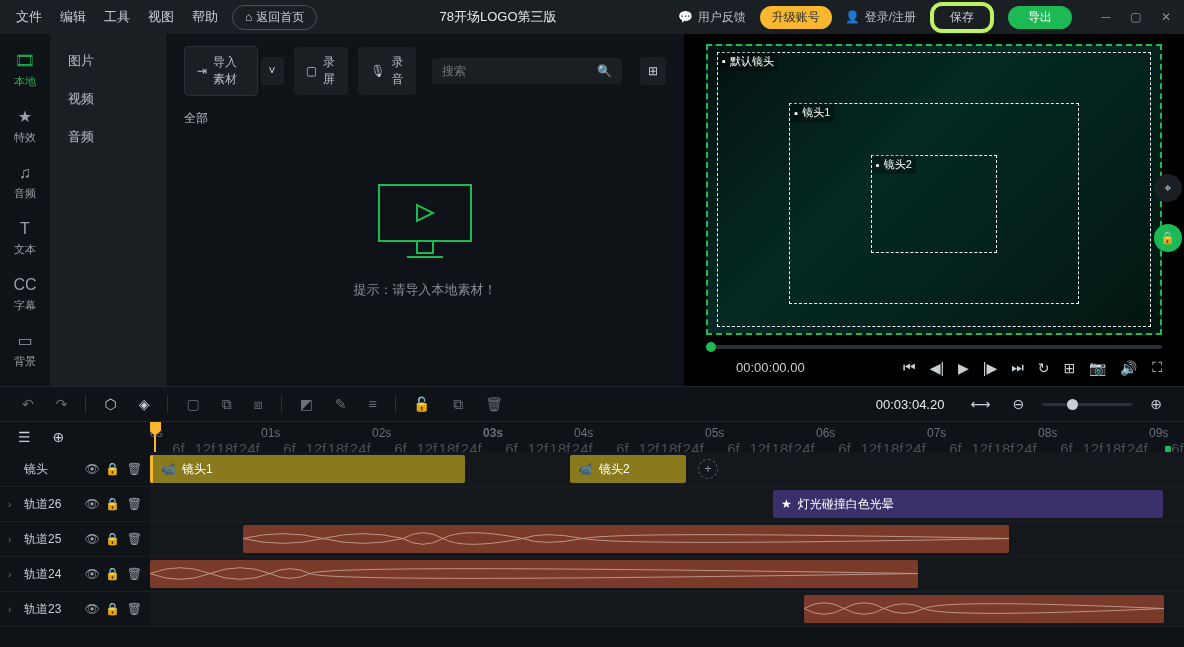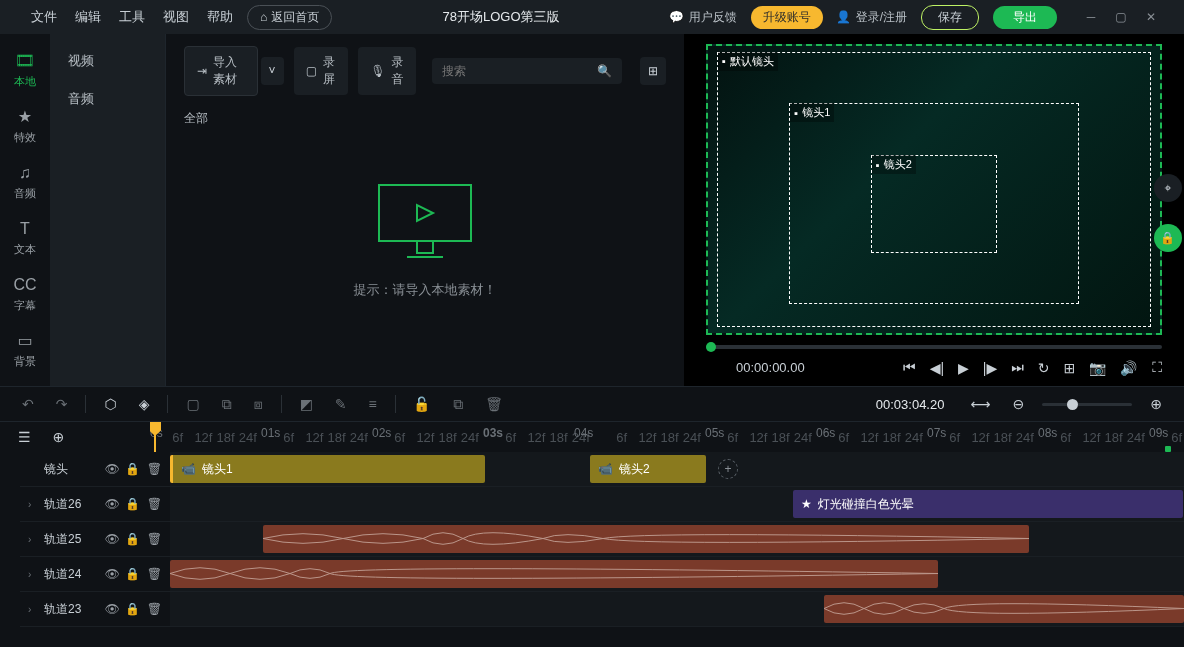--- a/index.html
+++ b/index.html
@@ -1,26 +1,26 @@
 <!DOCTYPE html>
 <html><head>
 <meta charset="utf-8">
 <style>
 * { margin: 0; padding: 0; box-sizing: border-box; font-family: "Microsoft YaHei", sans-serif; }
 body { background: #0f1216; color: #c8cfd5; width: 1184px; height: 647px; overflow: hidden; font-size: 12px; }
 
-.titlebar { height: 34px; background: #1a1f24; display: flex; align-items: center; padding: 0 23px; }
+.titlebar { height: 34px; background: #1a1f24; display: flex; align-items: center; padding: 0 8px; }
 .menu-items { display: flex; gap: 18px; padding-left: 8px; }
 .menu-item { color: #c8cfd5; cursor: pointer; font-size: 13px; }
 .return-home { margin-left: 14px; border: 1px solid #4a5056; border-radius: 14px; padding: 3px 12px; display: flex; align-items: center; gap: 4px; cursor: pointer; }
 .title-center { flex: 1; text-align: center; color: #e5e9ec; font-size: 13px; font-weight: 500; }
 .title-right { display: flex; align-items: center; gap: 14px; }
 .tr-item { display: flex; align-items: center; gap: 4px; cursor: pointer; color: #b8bfc5; }
 .upgrade-btn { background: #f7b82f; color: #2a2a2a; border-radius: 12px; padding: 3px 12px; font-size: 12px; font-weight: 500; cursor: pointer; }
-.save-btn { border: 1px solid #bef264; border-radius: 12px; padding: 3px 16px; cursor: pointer; }
+.save-btn { border: 4px solid #bef264; border-radius: 12px; padding: 3px 16px; cursor: pointer; }
 .export-btn { background: #1db954; color: #fff; border-radius: 12px; padding: 3px 20px; cursor: pointer; font-weight: 500; }
 .win-btns { display: flex; gap: 10px; margin-left: 10px; }
 .win-btn { width: 20px; height: 20px; display: flex; align-items: center; justify-content: center; cursor: pointer; color: #8a9096; }
 
 .main-area { height: 352px; display: flex; }
 .sidebar-nav { width: 50px; background: #0f1216; display: flex; flex-direction: column; padding-top: 8px; }
 .sb-item { height: 56px; display: flex; flex-direction: column; align-items: center; justify-content: center; gap: 4px; cursor: pointer; color: #9aa0a6; }
 .sb-item.active { color: #1db954; }
 .sb-icon { font-size: 16px; }
 .sb-label { font-size: 11px; }
@@ -61,27 +61,27 @@
 .tool-btn.enabled { color: #c8cfd5; }
 .tool-spacer { flex: 1; }
 .tl-time { color: #e5e9ec; font-size: 13px; margin-right: 8px; }
 .zoom-slider { width: 90px; height: 3px; background: #2a3036; border-radius: 2px; position: relative; }
 .zoom-thumb { position: absolute; top: -4px; width: 11px; height: 11px; background: #c8cfd5; border-radius: 50%; }
 
 .ruler-row { height: 30px; display: flex; background: #0f1216; }
 .ruler-left { width: 150px; display: flex; align-items: center; padding: 0 14px; gap: 14px; }
 .ruler { flex: 1; position: relative; overflow: hidden; }
 .ruler-tick { position: absolute; top: 4px; font-size: 12px; color: #6a7076; }
-.ruler-sub { position: absolute; top: 8px; font-size: 13px; color: #4a5056; }
+.ruler-sub { position: absolute; top: 18px; font-size: 15px; color: #4a5056; }
 .playhead { position: absolute; top: 0; bottom: -300px; width: 2px; background: #f7b82f; z-index: 50; }
 .playhead::before { content: ''; position: absolute; top: 0; left: -5px; width: 12px; height: 14px; background: #f7b82f; clip-path: polygon(0 0, 100% 0, 100% 60%, 50% 100%, 0 60%); }
 .marker-dot { position: absolute; bottom: 0; width: 6px; height: 6px; background: #1db954; border-radius: 1px; }
 
 .tracks { background: #0f1216; }
-.track { height: 35px; display: flex; border-bottom: 1px solid #1a1f24; margin-left: 20px; }
+.track { height: 35px; display: flex; border-bottom: 1px solid #1a1f24; }
 .track-head { width: 150px; display: flex; align-items: center; padding: 0 8px; gap: 6px; background: #0f1216; }
 .track-chev { color: #6a7076; cursor: pointer; font-size: 10px; width: 10px; }
 .track-name { flex: 1; font-size: 12px; color: #c8cfd5; }
 .track-icon-btn { cursor: pointer; color: #9aa0a6; font-size: 12px; }
 .track-content { flex: 1; position: relative; background: #14181c; }
 .clip { position: absolute; top: 3px; bottom: 3px; border-radius: 2px; display: flex; align-items: center; padding: 0 8px; gap: 6px; font-size: 12px; color: #fff; overflow: hidden; }
 .clip.shot { background: #8a7a1e; }
 .clip.fx { background: #3a2f6b; }
 .clip.audio { background: #7a3a2a; }
 .clip.audio svg { width: 100%; height: 100%; position: absolute; left: 0; top: 0; opacity: 0.6; }
@@ -145,20 +145,21 @@
         <span class="sb-icon">CC</span>
         <span class="sb-label">字幕</span>
       </div>
     <div class="sb-item">
         <span class="sb-icon">▭</span>
         <span class="sb-label">背景</span>
       </div>
   </div>
 
   <div class="folder-tree">
+    <div class="ft-item">图片</div>
     <div class="ft-item">视频</div>
     <div class="ft-item">音频</div>
   </div>
 
   <div class="media-panel">
     <div class="mp-toolbar">
       <div class="mp-btn import-btn">
           <span>⇥</span>
           <span>导入素材</span>
         </div>

